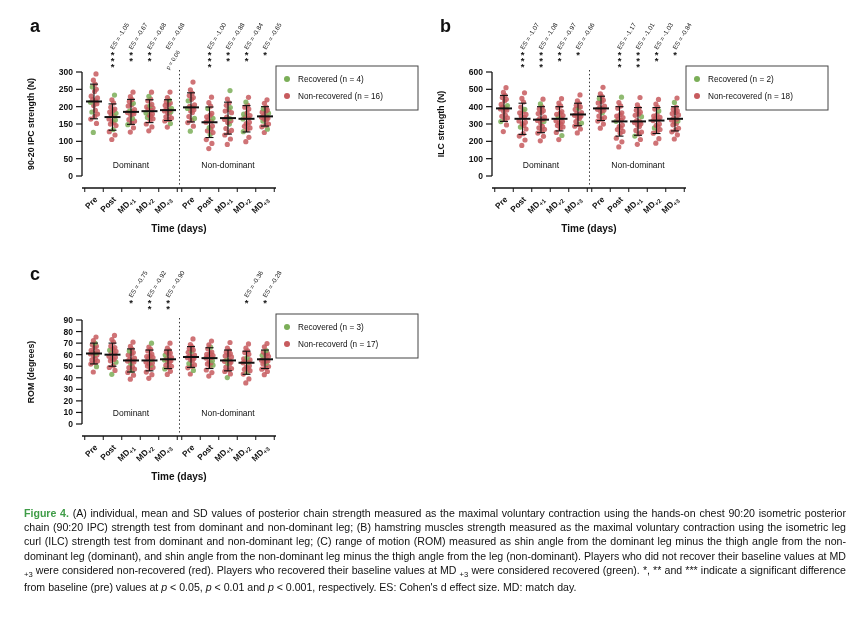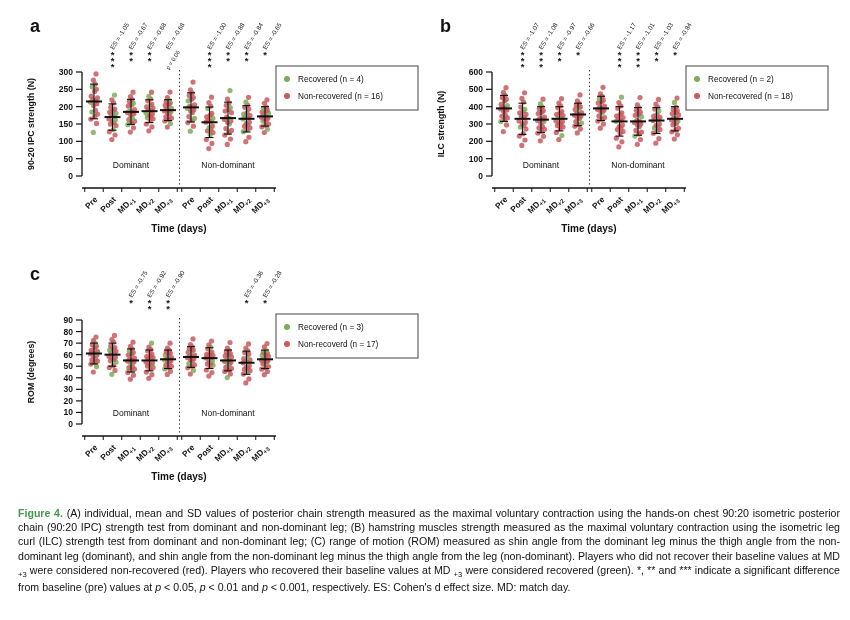--- a/index.html
+++ b/index.html
@@ -1,20 +1,20 @@
 <!DOCTYPE html>
 <html><head>
 <meta charset="utf-8">
 <style>
   html,body{margin:0;padding:0;background:#fff;}
   .page{position:relative;width:850px;height:620px;background:#ffffff;overflow:hidden;
         font-family:"Liberation Sans",sans-serif;}
   .panel{position:absolute;}
   .panel svg text{font-family:"Liberation Sans",sans-serif;fill:#111;}
-  .caption{position:absolute;left:18px;top:506px;width:822px;margin:0;
+  .caption{position:absolute;left:24px;top:506px;width:822px;margin:0;
            font-size:10.6px;line-height:1.34;color:#111;text-align:justify;
            font-family:"Liberation Sans",sans-serif;}
   .caption .cap-label{font-weight:bold;}
   .caption .cap-sub{vertical-align:sub;font-size:72%;}
   .caption .cap-italic{font-style:italic;}
 </style>
 </head>
 <body>
 
 <div class="page">

